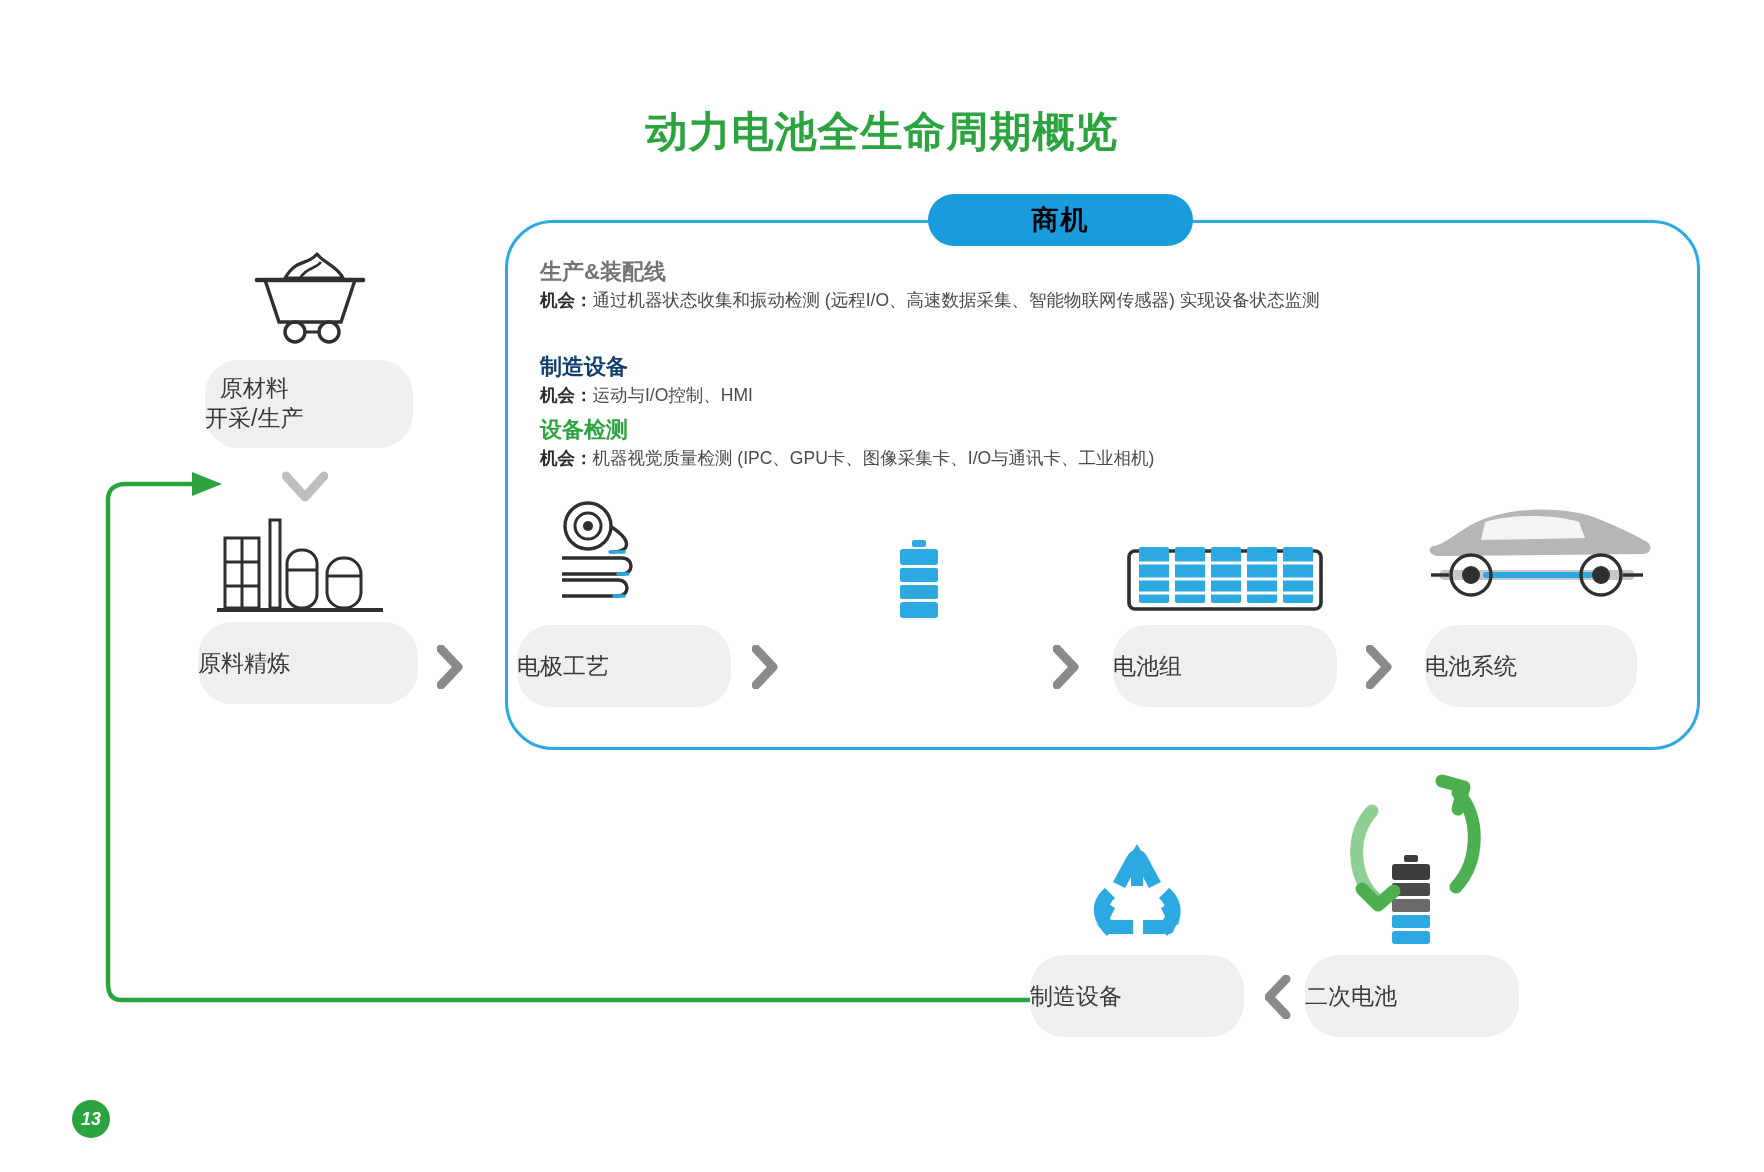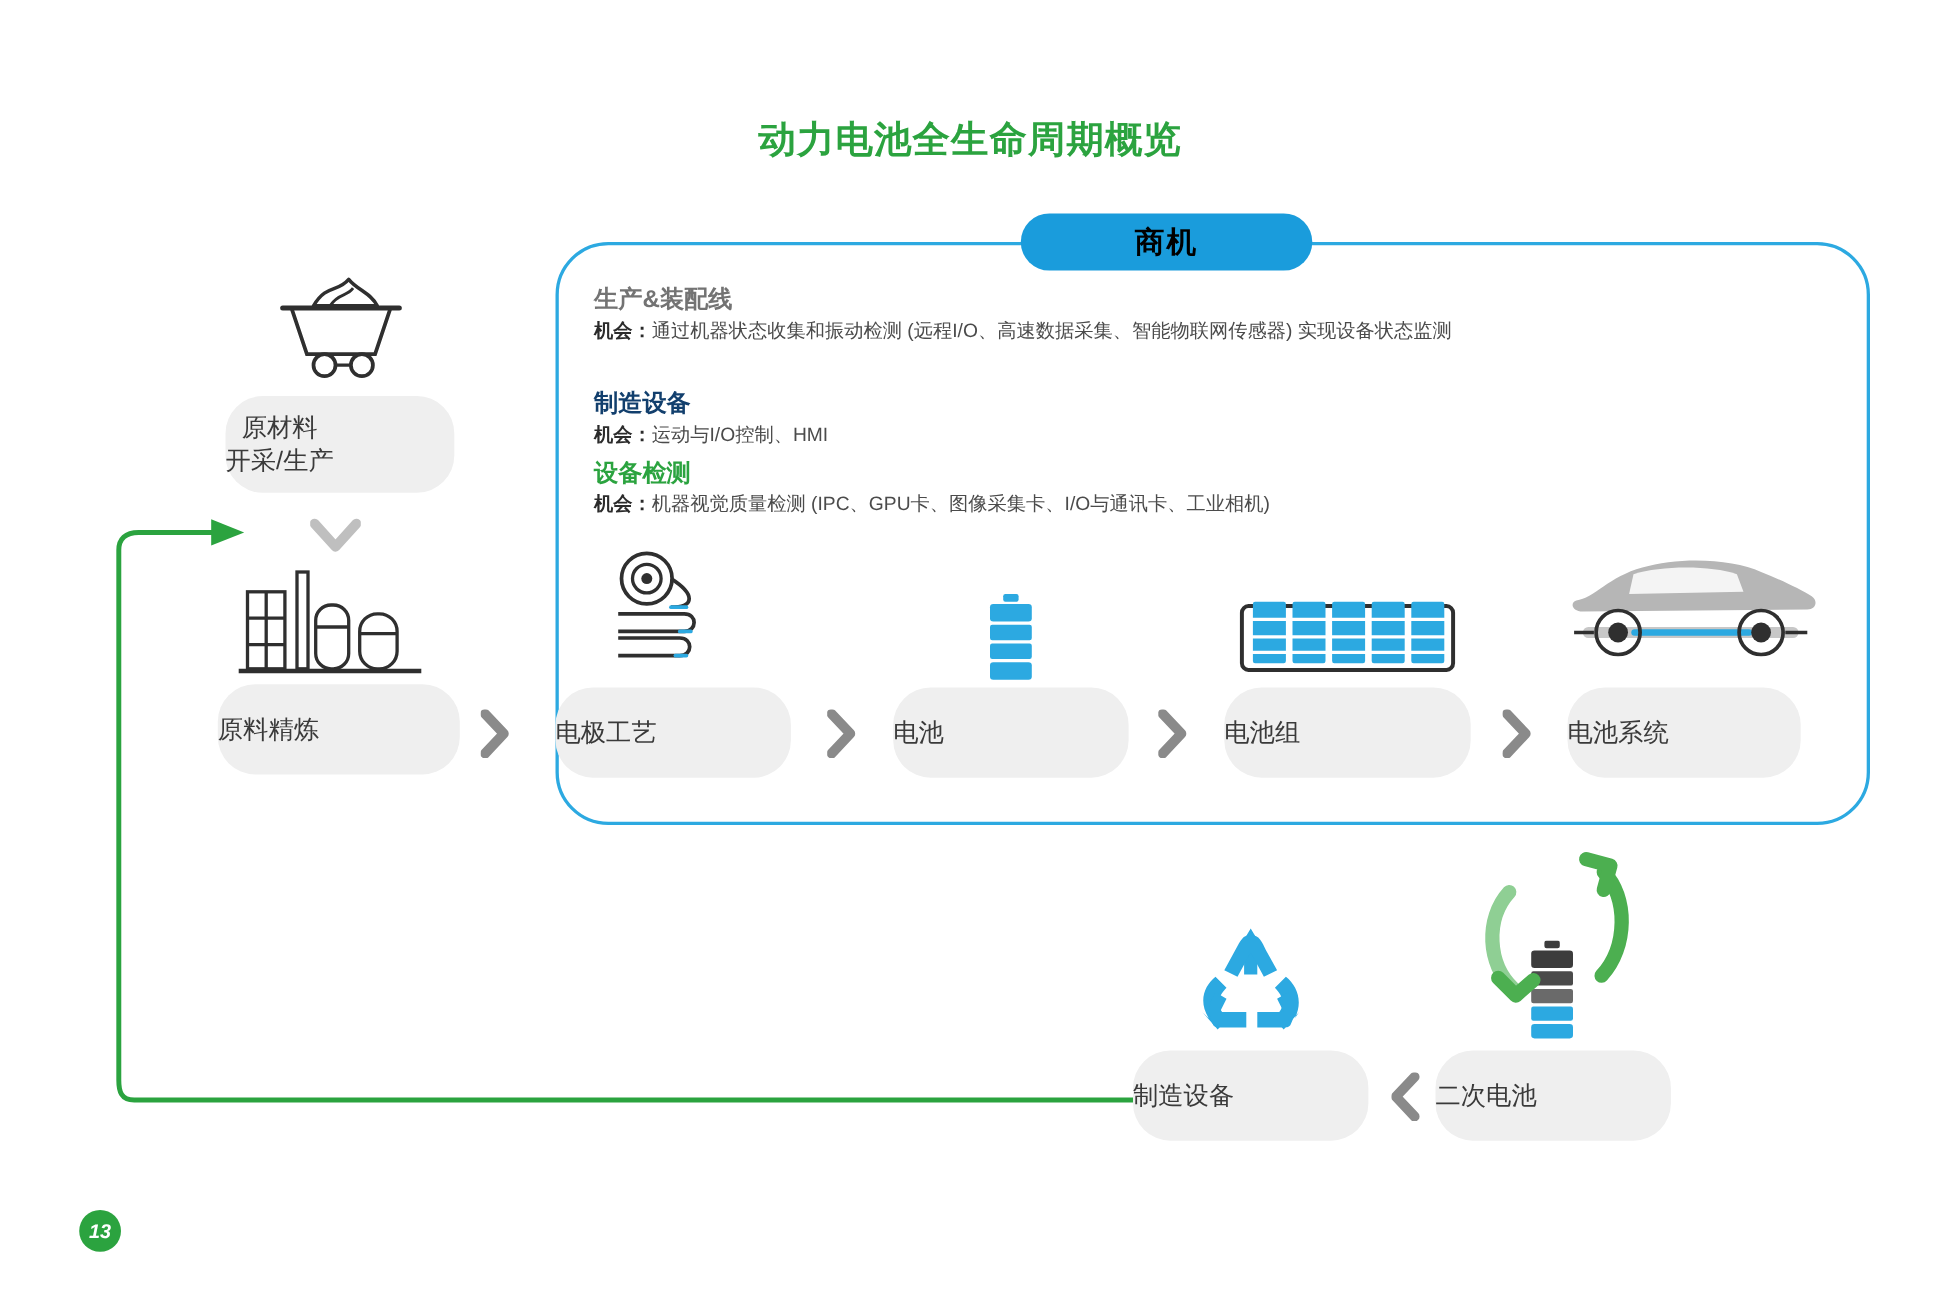--- a/index.html
+++ b/index.html
@@ -8,21 +8,21 @@
     background:#ffffff;
     font-family:"Liberation Sans","DejaVu Sans",sans-serif;
     position:relative;overflow:hidden;
   }
   .root{position:absolute;inset:0;}
 
   
   #page-title{
     position:absolute;left:0;top:104px;width:1764px;
     text-align:center;
-    font-size:34px;font-weight:bold;color:#2ba33f;
+    font-size:42px;font-weight:bold;color:#2ba33f;
     letter-spacing:1px;
   }
 
   
   #opportunity-panel{
     position:absolute;left:505px;top:220px;width:1195px;height:530px;
     border:3px solid #2ca9e1;border-radius:48px;
     box-sizing:border-box;background:transparent;
   }
   #opportunity-badge{
@@ -48,21 +48,21 @@
   
   .pill{
     position:absolute;background:#efefef;border-radius:34px;
     display:flex;align-items:center;justify-content:flex-start;
     color:#3a3a3a;font-size:23px;line-height:1.25;text-align:center;
   }
   .pill.two-line{line-height:1.3;}
 
   #pill-raw{left:205px;top:360px;width:208px;height:88px;}
   #pill-refine{left:198px;top:622px;width:220px;height:82px;}
-  #pill-electrode{left:505px;top:625px;width:214px;height:82px;}
+  #pill-electrode{left:517px;top:625px;width:214px;height:82px;}
   #pill-cell{left:812px;top:625px;width:214px;height:82px;}
   #pill-pack{left:1113px;top:625px;width:224px;height:82px;}
   #pill-system{left:1425px;top:625px;width:212px;height:82px;}
   #pill-second{left:1305px;top:955px;width:214px;height:82px;}
   #pill-recycle{left:1030px;top:955px;width:214px;height:82px;}
 
   
   .chev{position:absolute;width:26px;height:44px;}
   .chev svg{display:block;}
   #chev-0{left:437px;top:645px;}
@@ -300,23 +300,20 @@
   </div>
 
   <div class="pill" id="pill-refine">
     <span>原料精炼</span>
   </div>
 
   <div class="pill" id="pill-electrode">
     <span>电极工艺</span>
   </div>
 
-  <div class="pill" id="pill-cell">
-    <span>电池</span>
-  </div>
 
   <div class="pill" id="pill-pack">
     <span>电池组</span>
   </div>
 
   <div class="pill" id="pill-system">
     <span>电池系统</span>
   </div>
 
   <div class="pill" id="pill-second">

